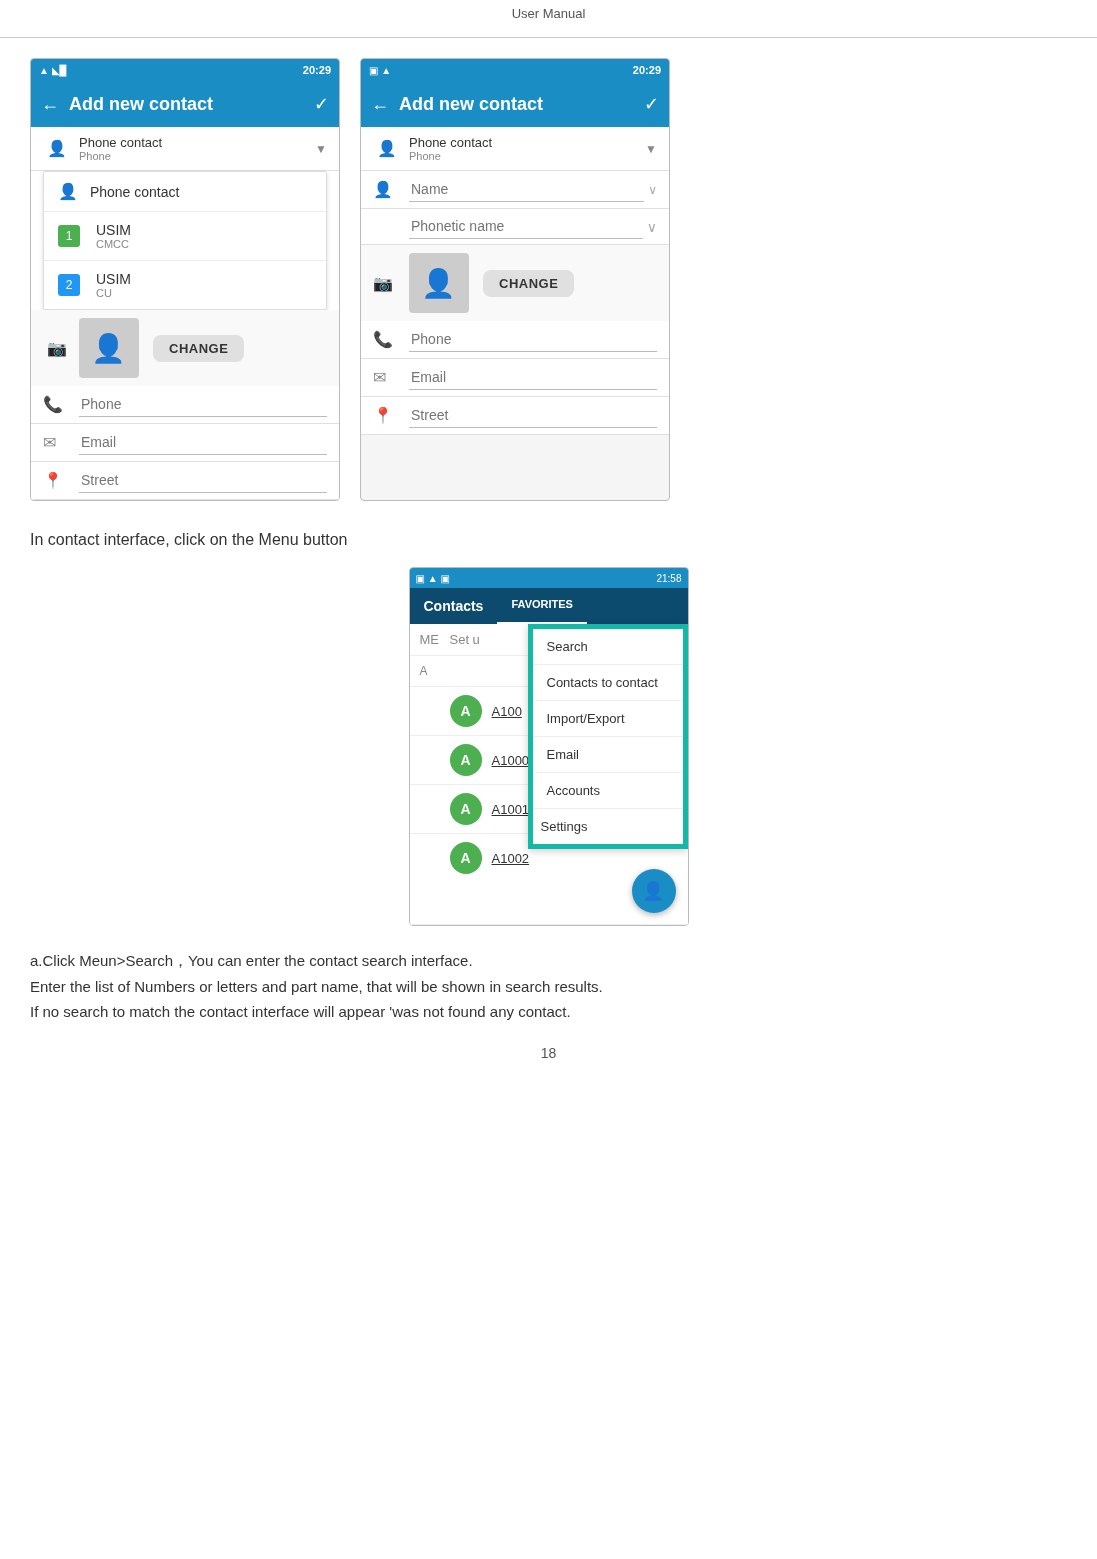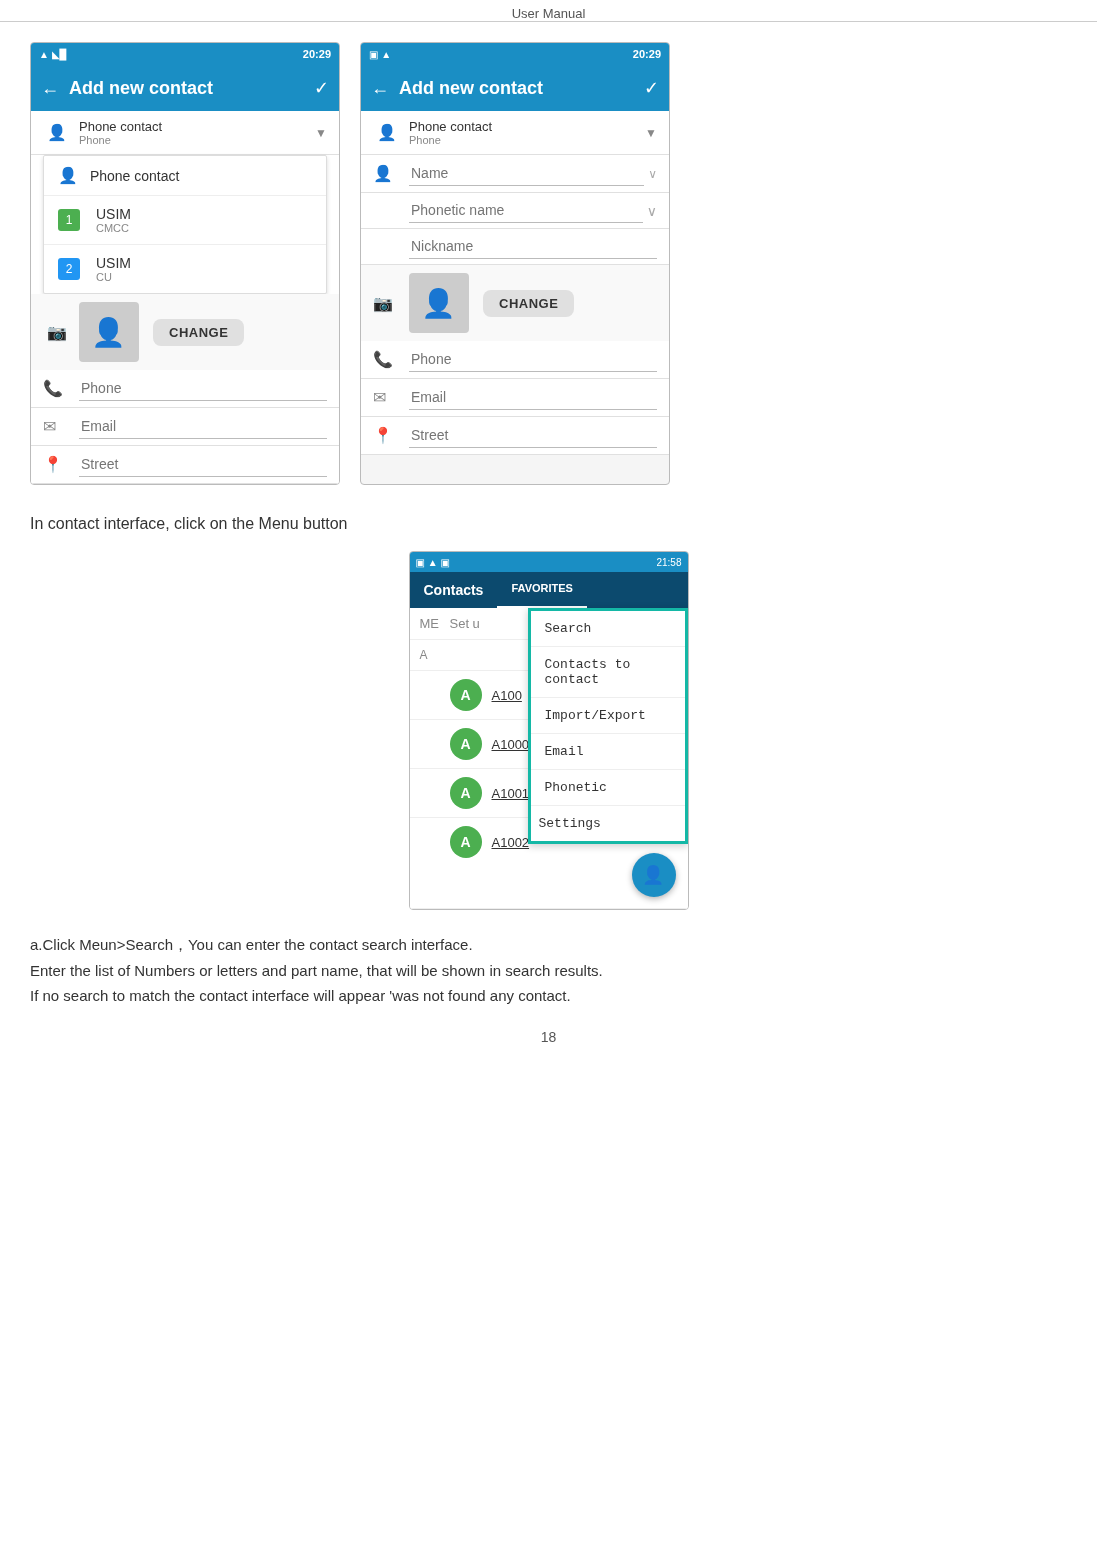--- a/index.html
+++ b/index.html
@@ -9,21 +9,21 @@
       width: 1097px;
       min-height: 1559px;
       position: relative;
       font-size: 14px;
       color: #333;
     }
 
     
     .page-header {
       text-align: center;
-      padding: 6px 0 0;
+      padding: 6px 0 16px;
       font-size: 13px;
       color: #555;
       border-bottom: 1px solid #ccc;
     }
 
     
     .content {
       padding: 10px 30px;
     }
 
@@ -342,25 +342,24 @@
       font-size: 13px;
       text-decoration: underline;
     }
 
     
     .context-menu {
       position: absolute;
       right: 0;
       top: 0;
       background: white;
-      border: 3px solid #14b8a6;
+      border: 5px solid #14b8a6;
       box-shadow: 0 2px 8px rgba(0,0,0,0.2);
       width: 160px;
       z-index: 10;
-      font-family: Liberation Mono, monospace;
     }
     .context-menu-item {
       padding: 10px 14px;
       font-size: 13px;
       color: #333;
       border-bottom: 1px solid #eee;
     }
     .context-menu-item:last-child { border-bottom: none; padding-left: 8px; }
 
     
@@ -525,23 +524,20 @@
           <div class="field-icon">👤</div>
           <input type="text" style="color: rgb(170, 170, 170);" placeholder="Name">
           <span style="color:#aaa;margin-left:4px;font-size:12px;">∨</span>
         </div>
 
         <div class="name-field-row">
           <input type="text" style="color: rgb(170, 170, 170);" placeholder="Phonetic name">
           <span class="field-trailing">∨</span>
         </div>
 
-        <div class="name-field-row">
-          <input type="text" style="color: rgb(170, 170, 170);" placeholder="Nickname">
-        </div>
 
         <div class="photo-section-right">
           <div class="camera-icon-wrap">📷</div>
           <div class="photo-placeholder" style="margin-left:8px;">👤</div>
           <button class="change-btn">CHANGE</button>
         </div>
 
         <div class="input-field-row">
           <div class="field-icon">📞</div>
           <input type="text" placeholder="Phone" style="">
@@ -608,21 +604,21 @@
           <span class="section-letter"></span>
           <div class="contact-avatar">A</div>
           <span class="contact-name">A1002</span>
         </div>
 
         <div class="context-menu">
           <div class="context-menu-item">Search</div>
           <div class="context-menu-item">Contacts to contact</div>
           <div class="context-menu-item">Import/Export</div>
           <div class="context-menu-item">Email</div>
-          <div class="context-menu-item">Phonetic</div>
+          <div class="context-menu-item">Accounts</div>
           <div class="context-menu-item">Settings</div>
         </div>
 
         <div class="fab-btn">
           <span style="font-size:18px;">👤</span>
         </div>
       </div>
     </div>
   </div>
 

